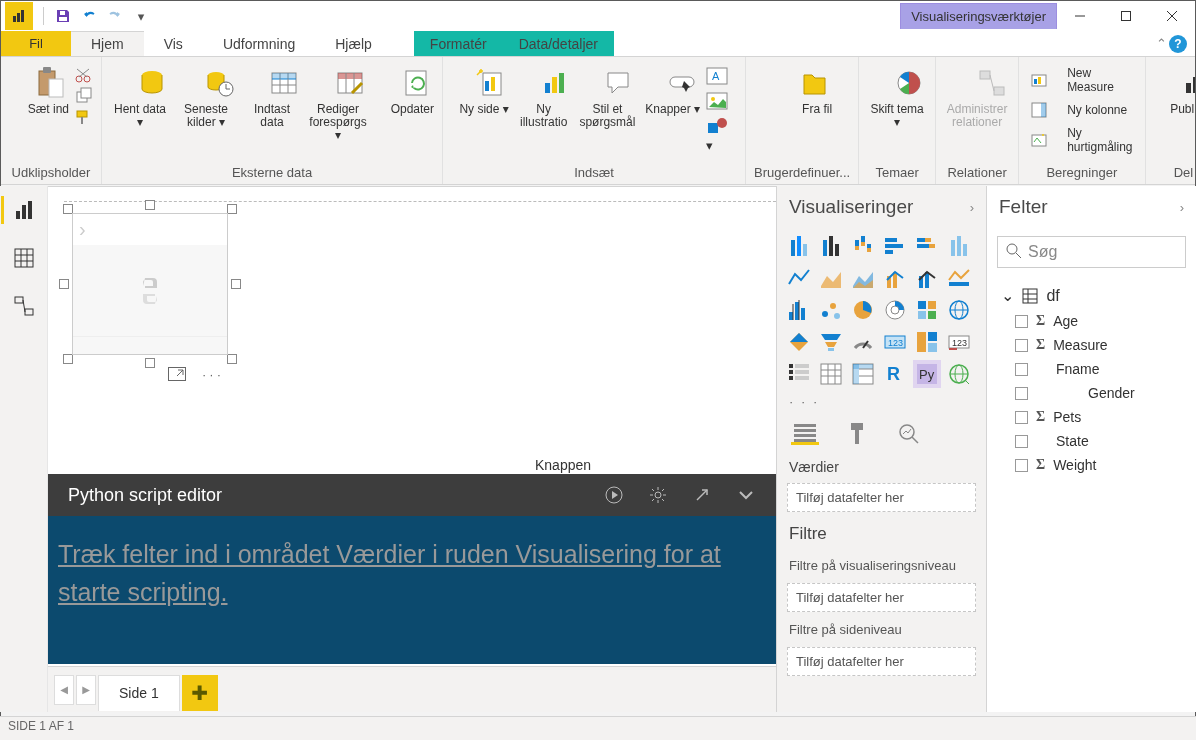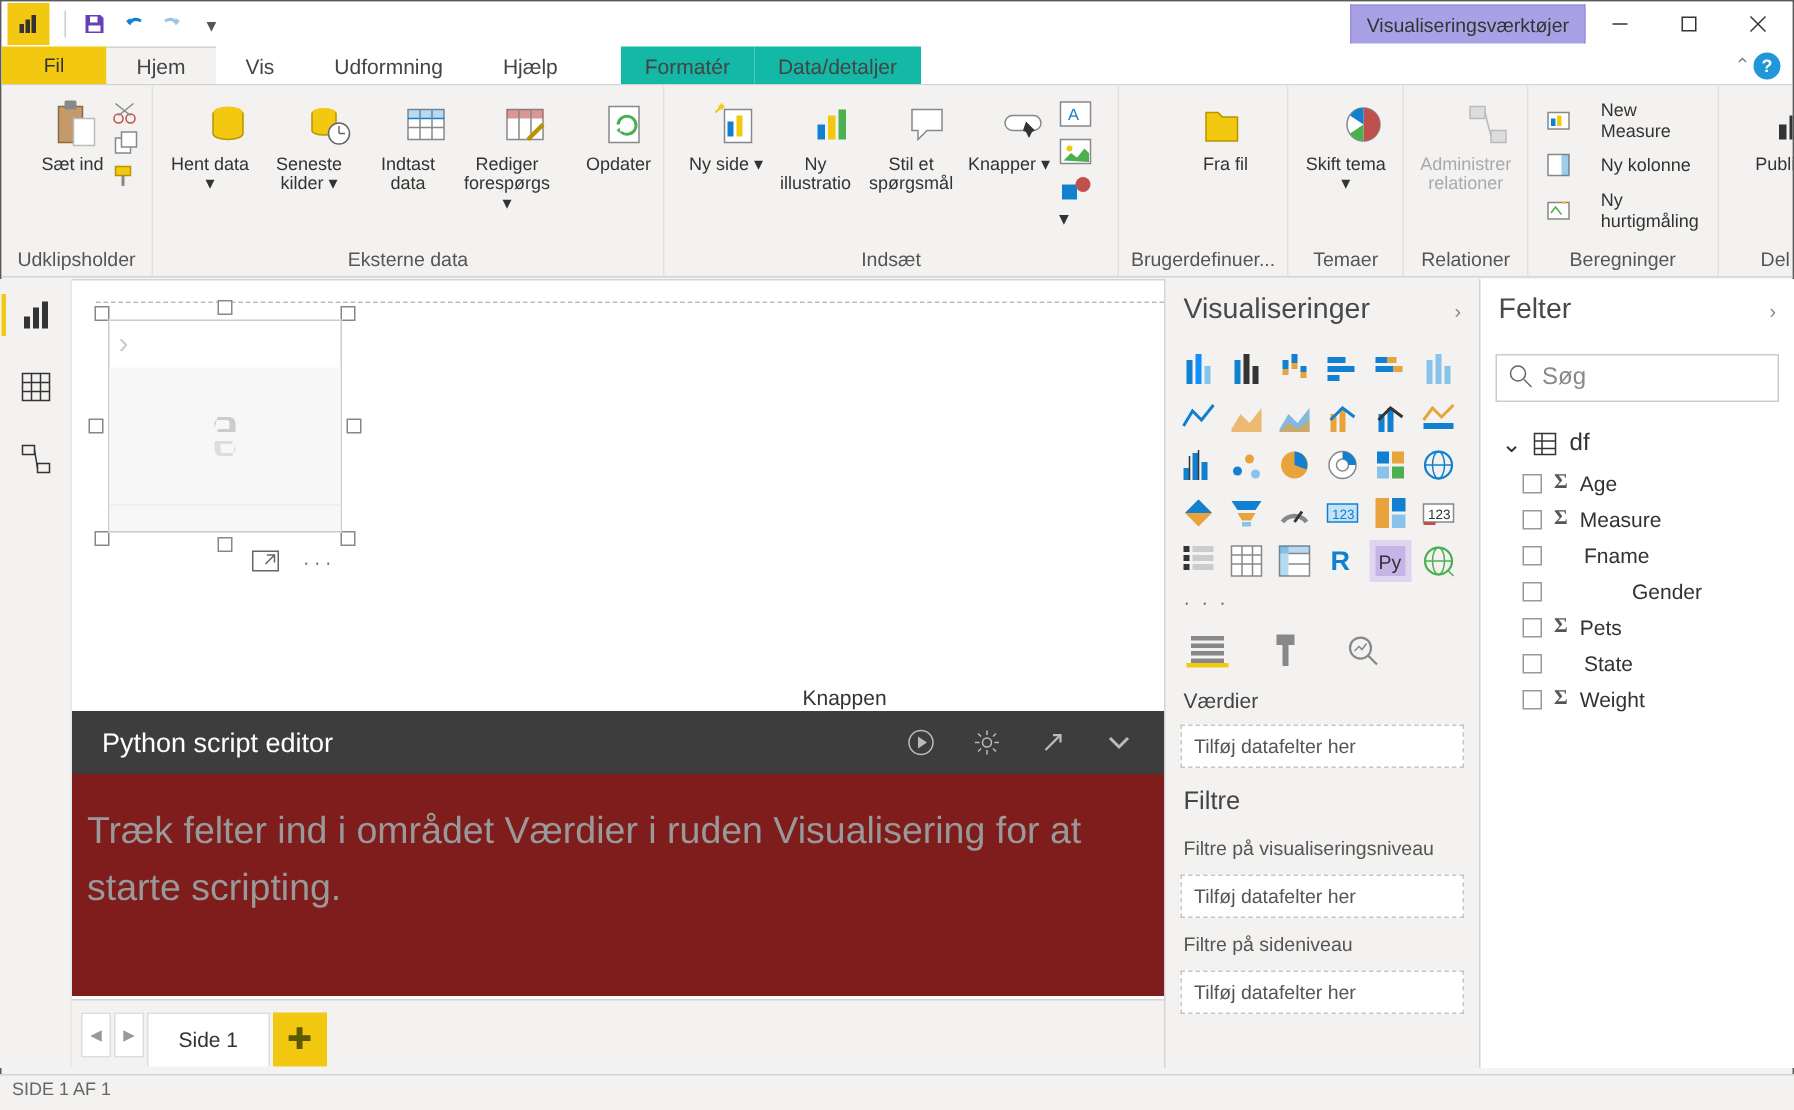--- a/index.html
+++ b/index.html
@@ -48,21 +48,21 @@
 .h-cl{left:-5px;top:50%;transform:translateY(-50%);} .h-cr{right:-5px;top:50%;transform:translateY(-50%);}
 .visual-content { position:absolute; top:8px; left:8px; right:8px; bottom:8px; border:1px solid #ccc; background:#fff; display:flex; flex-direction:column; }
 .py-logo { flex:1; background:#f7f7f7; display:flex; align-items:center; justify-content:center; color:#bbb; }
 .below-icons { position:absolute; top:180px; left:120px; display:flex; gap:16px; color:#666; }
 .annotation { position:absolute; top:270px; left:487px; text-align:left; font-size:14px; color:#333; }
 .pink-box { position:absolute; top:326px; left:530px; width:56px; height:56px; border:4px solid #e036b8; pointer-events:none; }
 .script-editor { position:absolute; bottom:48px; left:0; right:0; height:190px; display:flex; flex-direction:column; }
 .script-header { height: 42px; background:#3d3d3d; color:#fff; display:flex; align-items:center; padding:0 20px; font-size:18px; }
 .script-hdr-icons { margin-left:auto; display:flex; gap:24px; align-items:center; }
 .script-hdr-icons span { width:20px; height:20px; display:flex; align-items:center; justify-content:center; color:#ccc; }
-.script-body { flex:1; background:#7f1d1d; padding: 20px 10px; font-size: 25px; color:#999; line-height:1.5; }
+.script-body { flex:1; background:#0c4a6e; padding: 20px 10px; font-size: 25px; color:#999; line-height:1.5;text-decoration:underline; }
 .pages-bar { position:absolute; bottom:0; left:0; right:0; height:46px; background:#f3f2f1; border-top:1px solid #d4d4d4; display:flex; align-items:center; padding-left:6px; }
 .page-nav { width:20px; height:30px; background:#fff; border:1px solid #ddd; display:flex; align-items:center; justify-content:center; font-size:10px; color:#999; margin-right:2px;}
 .page-tab { padding: 0 20px; height:36px; background:#fff; display:flex; align-items:center; border:1px solid #ddd; font-size:14px; border-bottom:none; margin-top:6px;}
 .page-add { width:36px; height:36px; background:#f2c811; display:flex; align-items:center; justify-content:center; font-size:20px; color:#5a5a00; margin-top:6px;margin-left:2px;}
 .right-pane { width: 210px; background:#f3f2f1; border-left:1px solid #d4d4d4; display:flex; flex-direction:column; overflow:hidden;}
 .pane-hdr { padding:10px 12px; display:flex; align-items:center; justify-content:space-between; border-bottom:0;}
 .pane-title { font-size: 19px; color:#494949; }
 .viz-grid { padding: 4px 8px; display:grid; grid-template-columns: repeat(6, 28px); gap:4px; }
 .viz-grid div { width:28px; height:28px; display:flex; align-items:center; justify-content:center; cursor:pointer; }
 .viz-more { padding:2px 12px 8px 12px; color:#666; letter-spacing:2px; }

